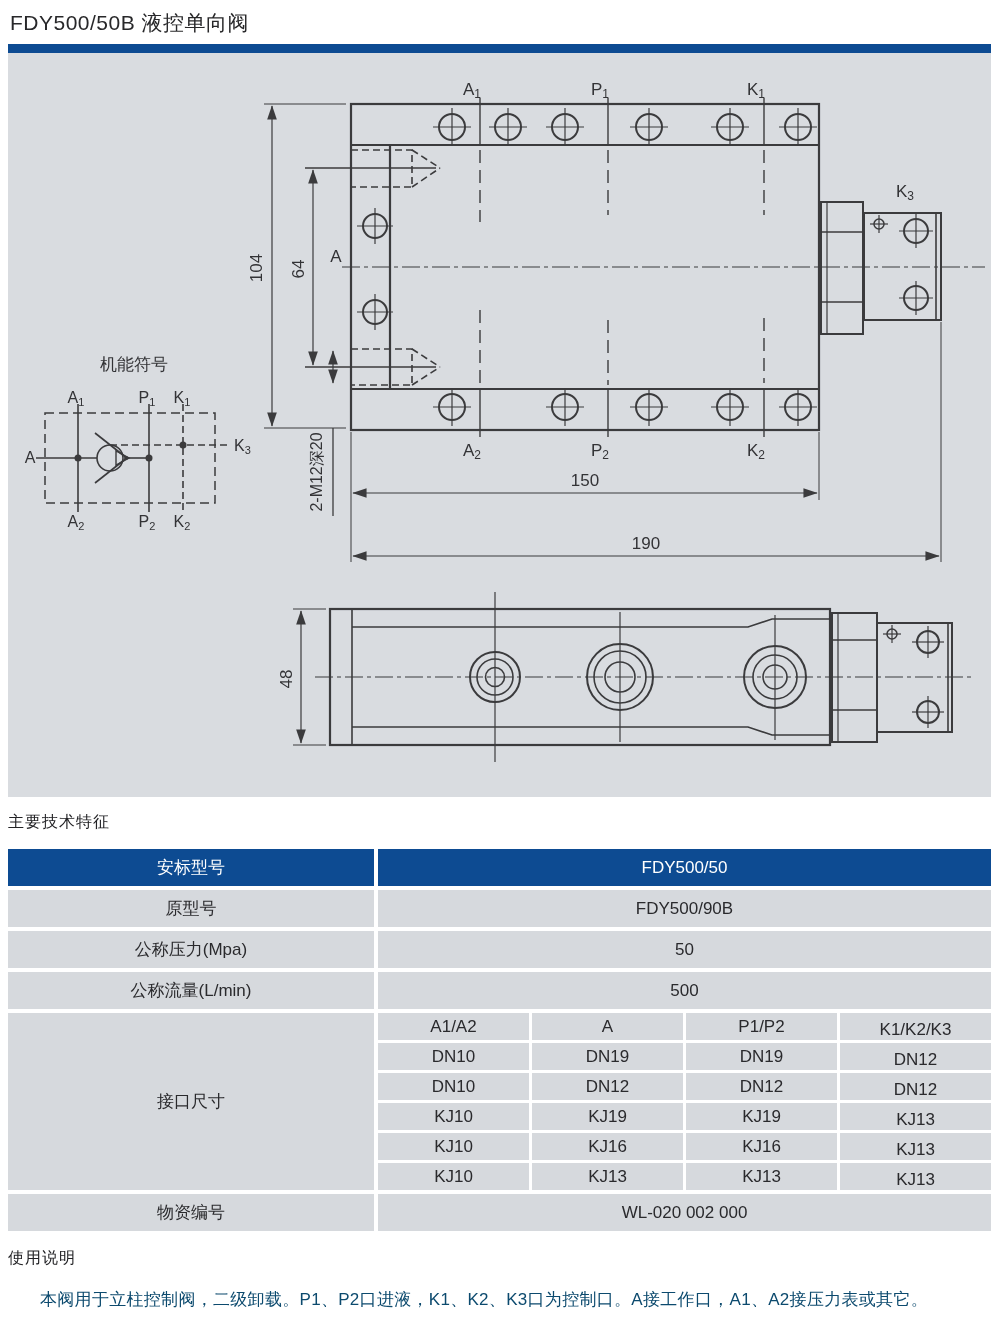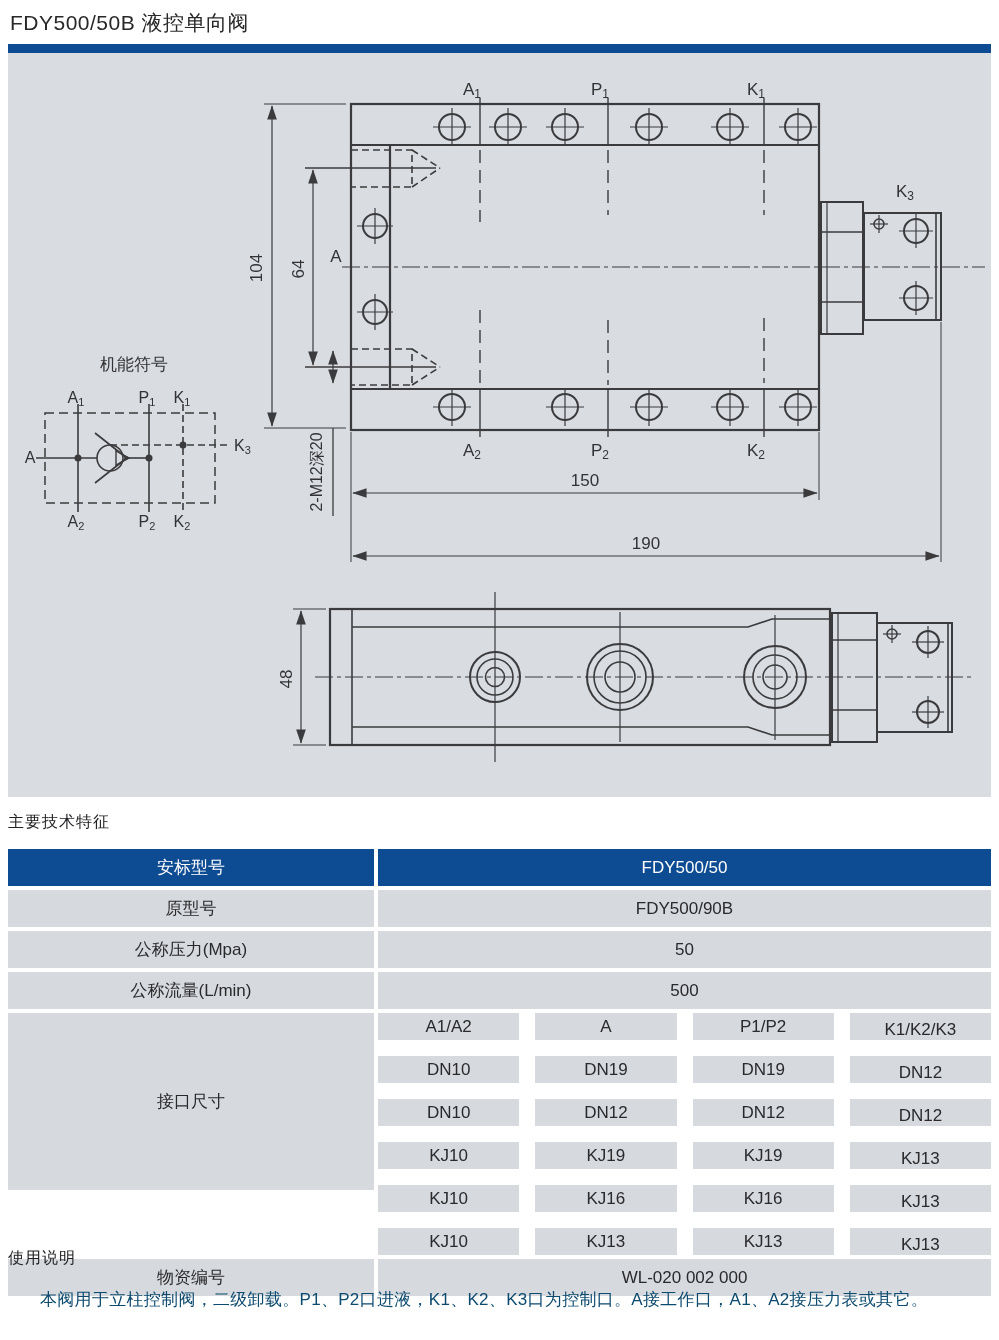--- a/index.html
+++ b/index.html
@@ -31,21 +31,21 @@
   .tcell{
     background:#d6d9dd;display:flex;align-items:center;justify-content:center;
     font-size:17px;color:#2a2a2d;height:37px;
   }
   .tlabel{width:366px;margin-right:4px;flex:none;}
   .tvalue{flex:1;}
   .hdr{background:#0d4b92;color:#ffffff;}
   .tall{height:177px;}
   .ports-grid{
     flex:1;display:grid;grid-template-columns:1fr 1fr 1fr 1fr;
-    grid-auto-rows:27px;gap:16px;text-align:right;
+    grid-auto-rows:27px;gap:3px;text-align:right;
   }
   .pcell{
     background:#d6d9dd;display:flex;align-items:center;justify-content:center;
     font-size:17px;color:#2a2a2d;
   }
   .pcell.c4{padding-top:7px;}
   
   text{fill:#333336;font-family:"Liberation Sans","DejaVu Sans",sans-serif;}
 </style>
 </head>

